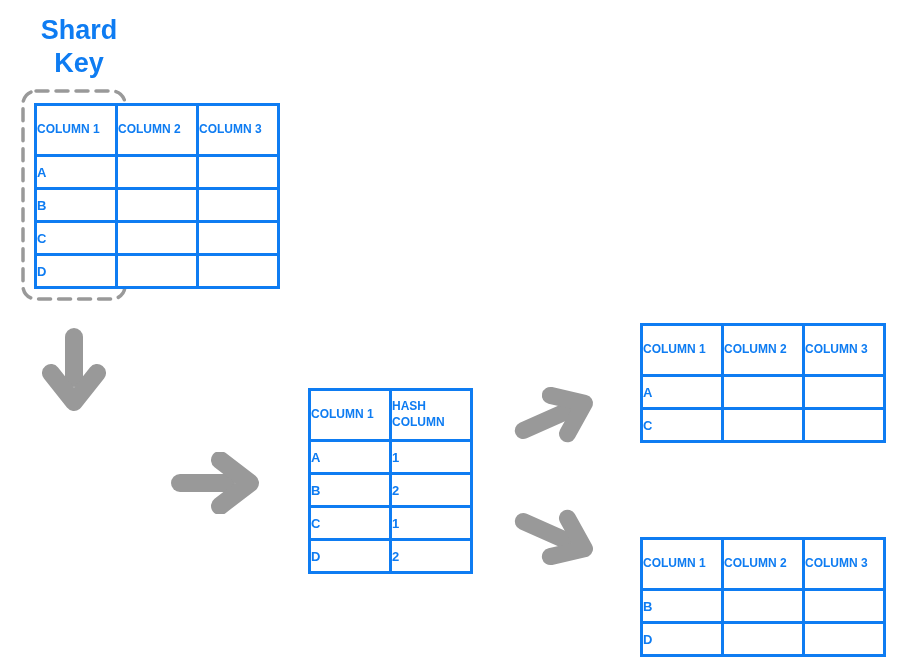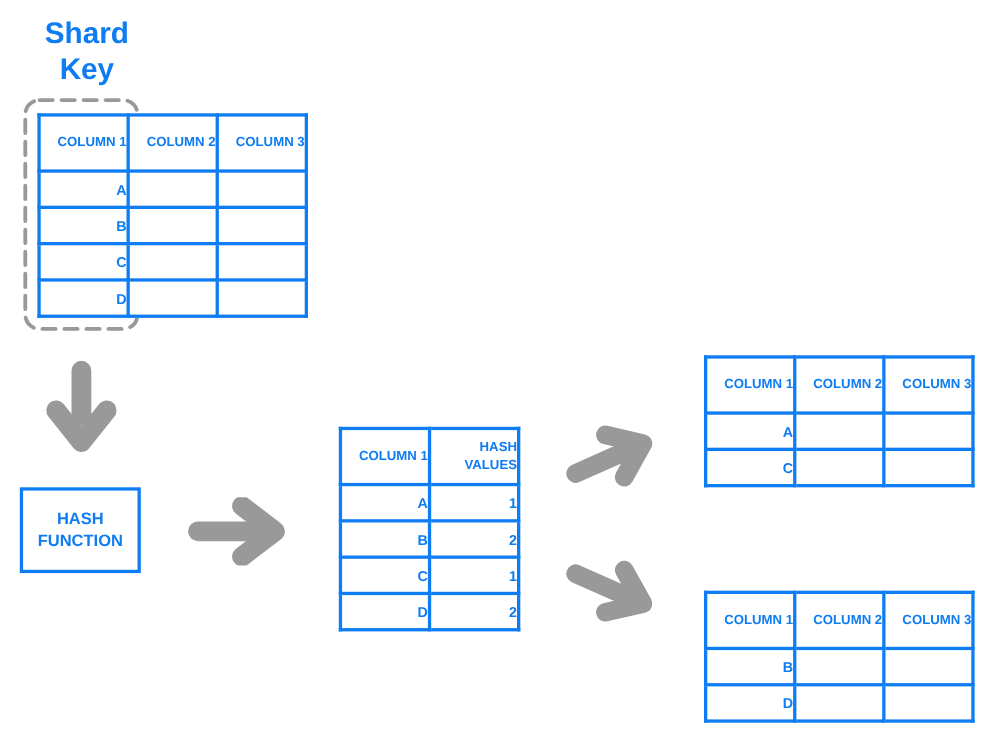--- a/index.html
+++ b/index.html
@@ -10,21 +10,21 @@
   }
   .title {
     position:absolute; color:var(--blue); font-weight:bold;
     text-align:center; line-height:1.22; letter-spacing:0;
   }
   .title-shard-key { left:18px; top:14px; width:122px; font-size:27px; }
   .title-shard { width:246px; font-size:26px; }
   .dtable { position:absolute; border-collapse:collapse; table-layout:fixed; background:#fff; }
   .dtable th, .dtable td {
     border:3px solid var(--blue); color:var(--blue);
-    text-align:right; vertical-align:middle; font-weight:bold; padding:0;
+    text-align:left; vertical-align:middle; font-weight:bold; padding:0;
   }
   .dtable th { width:78px; height:48px; font-size:12px; line-height:1.3; }
   .dtable td { height:30px; font-size:13px; }
   .hash-box {
     position:absolute; left:18px; top:443px; width:110px; height:78px;
     box-sizing:border-box; border:3px solid var(--blue);
     display:flex; align-items:center; justify-content:center;
     color:var(--blue); font-weight:bold; font-size:15px;
     text-align:center; line-height:1.35;
   }
@@ -76,34 +76,31 @@
       <td></td>
     </tr>
   </tbody>
     </table>
 
   <svg class="arrow" style="left:42px; top:328px;" width="64" height="90" viewBox="0 0 64 90">
     <path d="M32 9 L32 50" stroke-width="18"></path>
     <path d="M9 45 L32 74 L55 45" stroke-width="18"></path>
   </svg>
 
-  <div class="hash-box">
-    <span>HASH FUNCTION</span>
-  </div>
 
   <svg class="arrow" style="left:170px; top:452px;" width="96" height="62" viewBox="0 0 96 62">
     <path d="M10 31 L56 31" stroke-width="18"></path>
     <path d="M50 8 L80 31 L50 54" stroke-width="18"></path>
   </svg>
 
   <table class="dtable" style="left:308px; top:388px;">
     <tbody>
         <tr>
       <th>COLUMN 1</th>
-      <th>HASH VALUES</th>
+      <th>HASH COLUMN</th>
     </tr>
     <tr>
       <td>A</td>
       <td>1</td>
     </tr>
     <tr>
       <td>B</td>
       <td>2</td>
     </tr>
     <tr>

